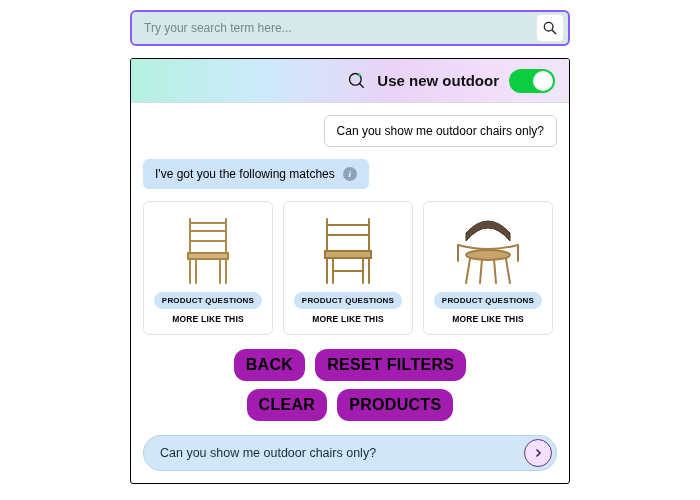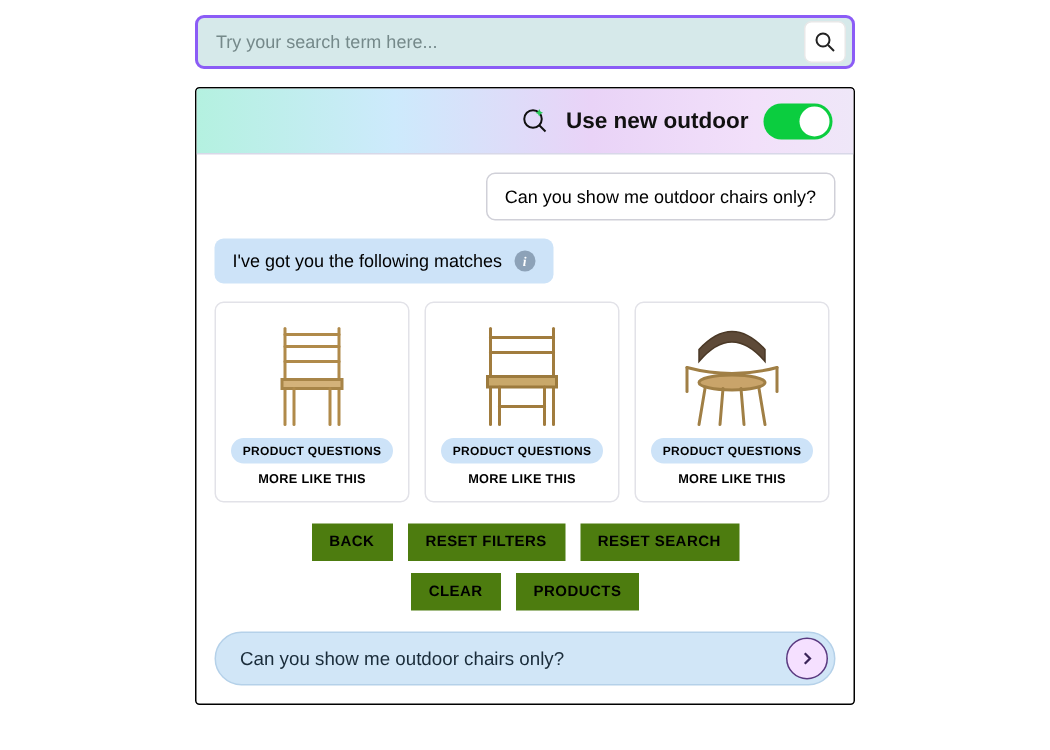--- a/index.html
+++ b/index.html
@@ -103,22 +103,22 @@
   .morelink {
     font-size: 8.5px; font-weight: 700; letter-spacing: 0.2px;
     margin-top: 5px;
   }
   .action-rows {
     display: flex; flex-direction: column; align-items: center; gap: 8px;
     margin-top: 2px;
   }
   .action-row { display: flex; gap: 10px; }
   .action-btn {
-    background: #4d7c0f; border: none; border-radius: 0;
-    padding: 7px 12px; font-size: 10px; font-weight: 600;
+    background: #a21caf; border: none; border-radius: 12px;
+    padding: 7px 12px; font-size: 16px; font-weight: 600;
     letter-spacing: 0.3px;
     cursor: pointer;
   }
   .footer-input {
     margin: 4px 12px 12px 12px;
     height: 36px;
     background: #d1e6f7;
     border: 1px solid #b5d1e9;
     border-radius: 18px;
     display: flex; align-items: center; padding: 0 4px 0 16px;
@@ -232,21 +232,20 @@
         <div class="chip">PRODUCT QUESTIONS</div>
         <div class="morelink">MORE LIKE THIS</div>
       </div>
 
     </div>
 
     <div class="action-rows">
       <div class="action-row">
         <button class="action-btn">BACK</button>
         <button class="action-btn">RESET FILTERS</button>
-        <button class="action-btn">RESET SEARCH</button>
       </div>
       <div class="action-row">
         <button class="action-btn">CLEAR</button>
         <button class="action-btn">PRODUCTS</button>
       </div>
     </div>
 
   </div>
 
   <div class="footer-input">

